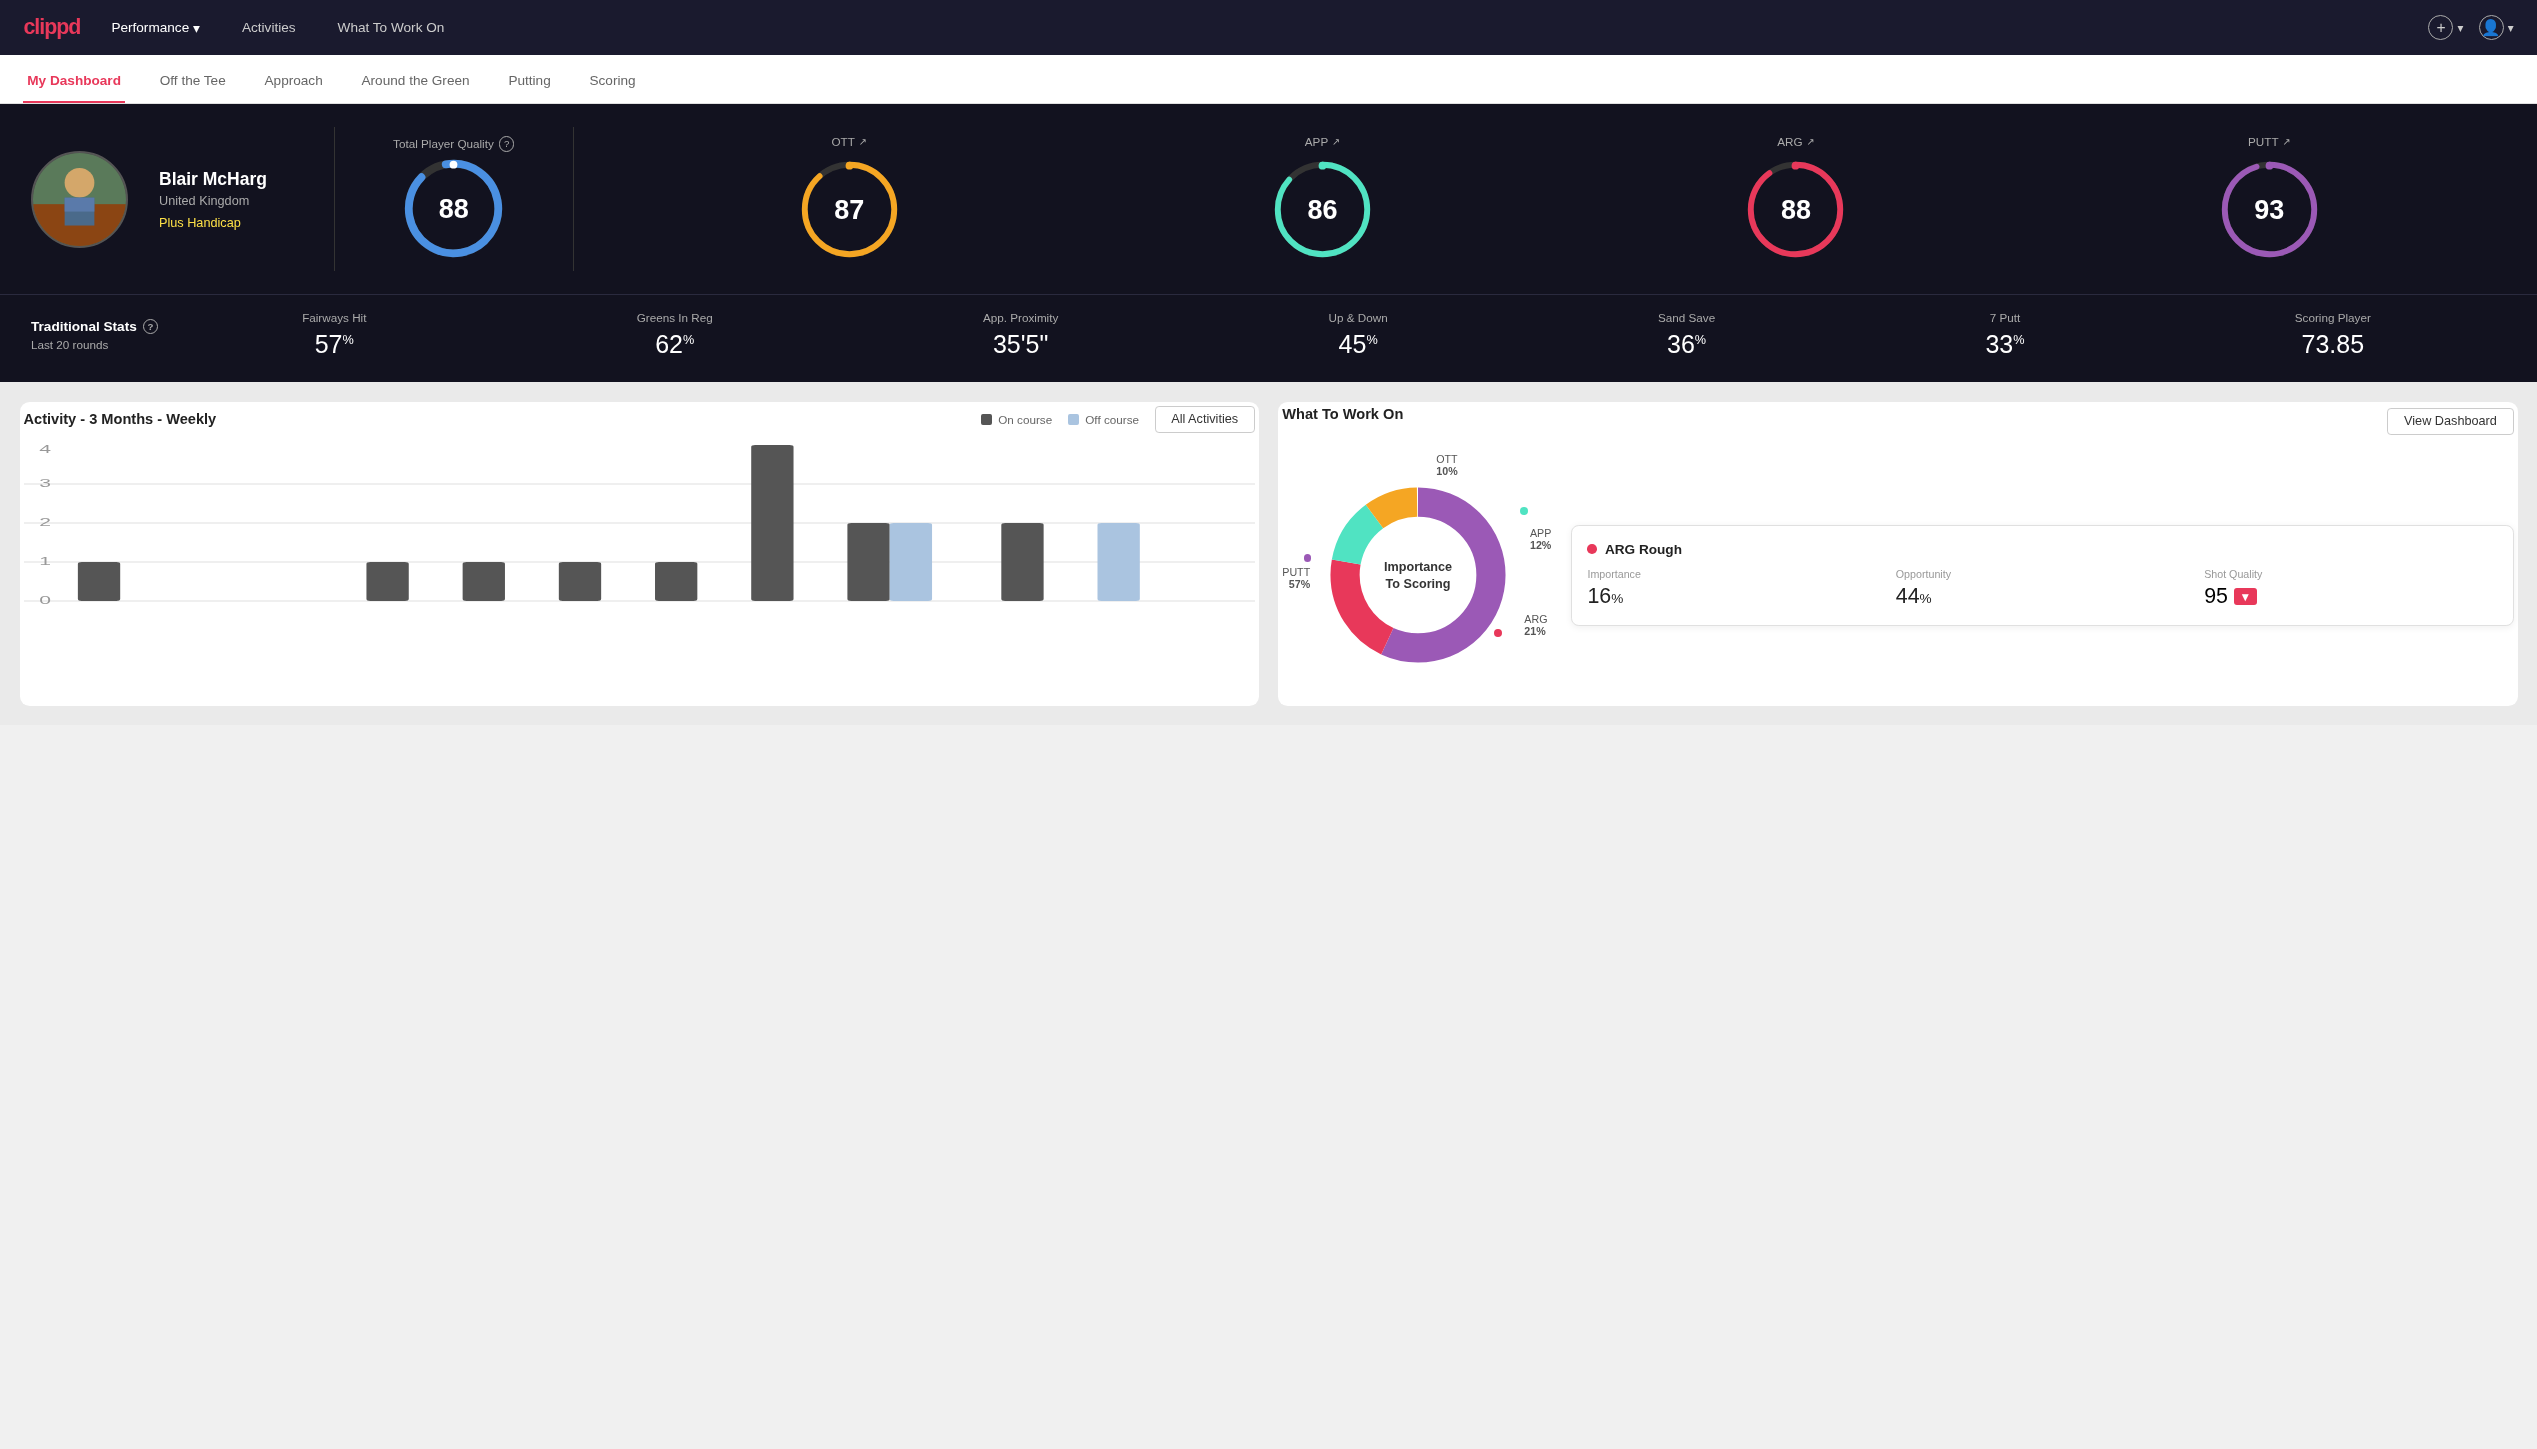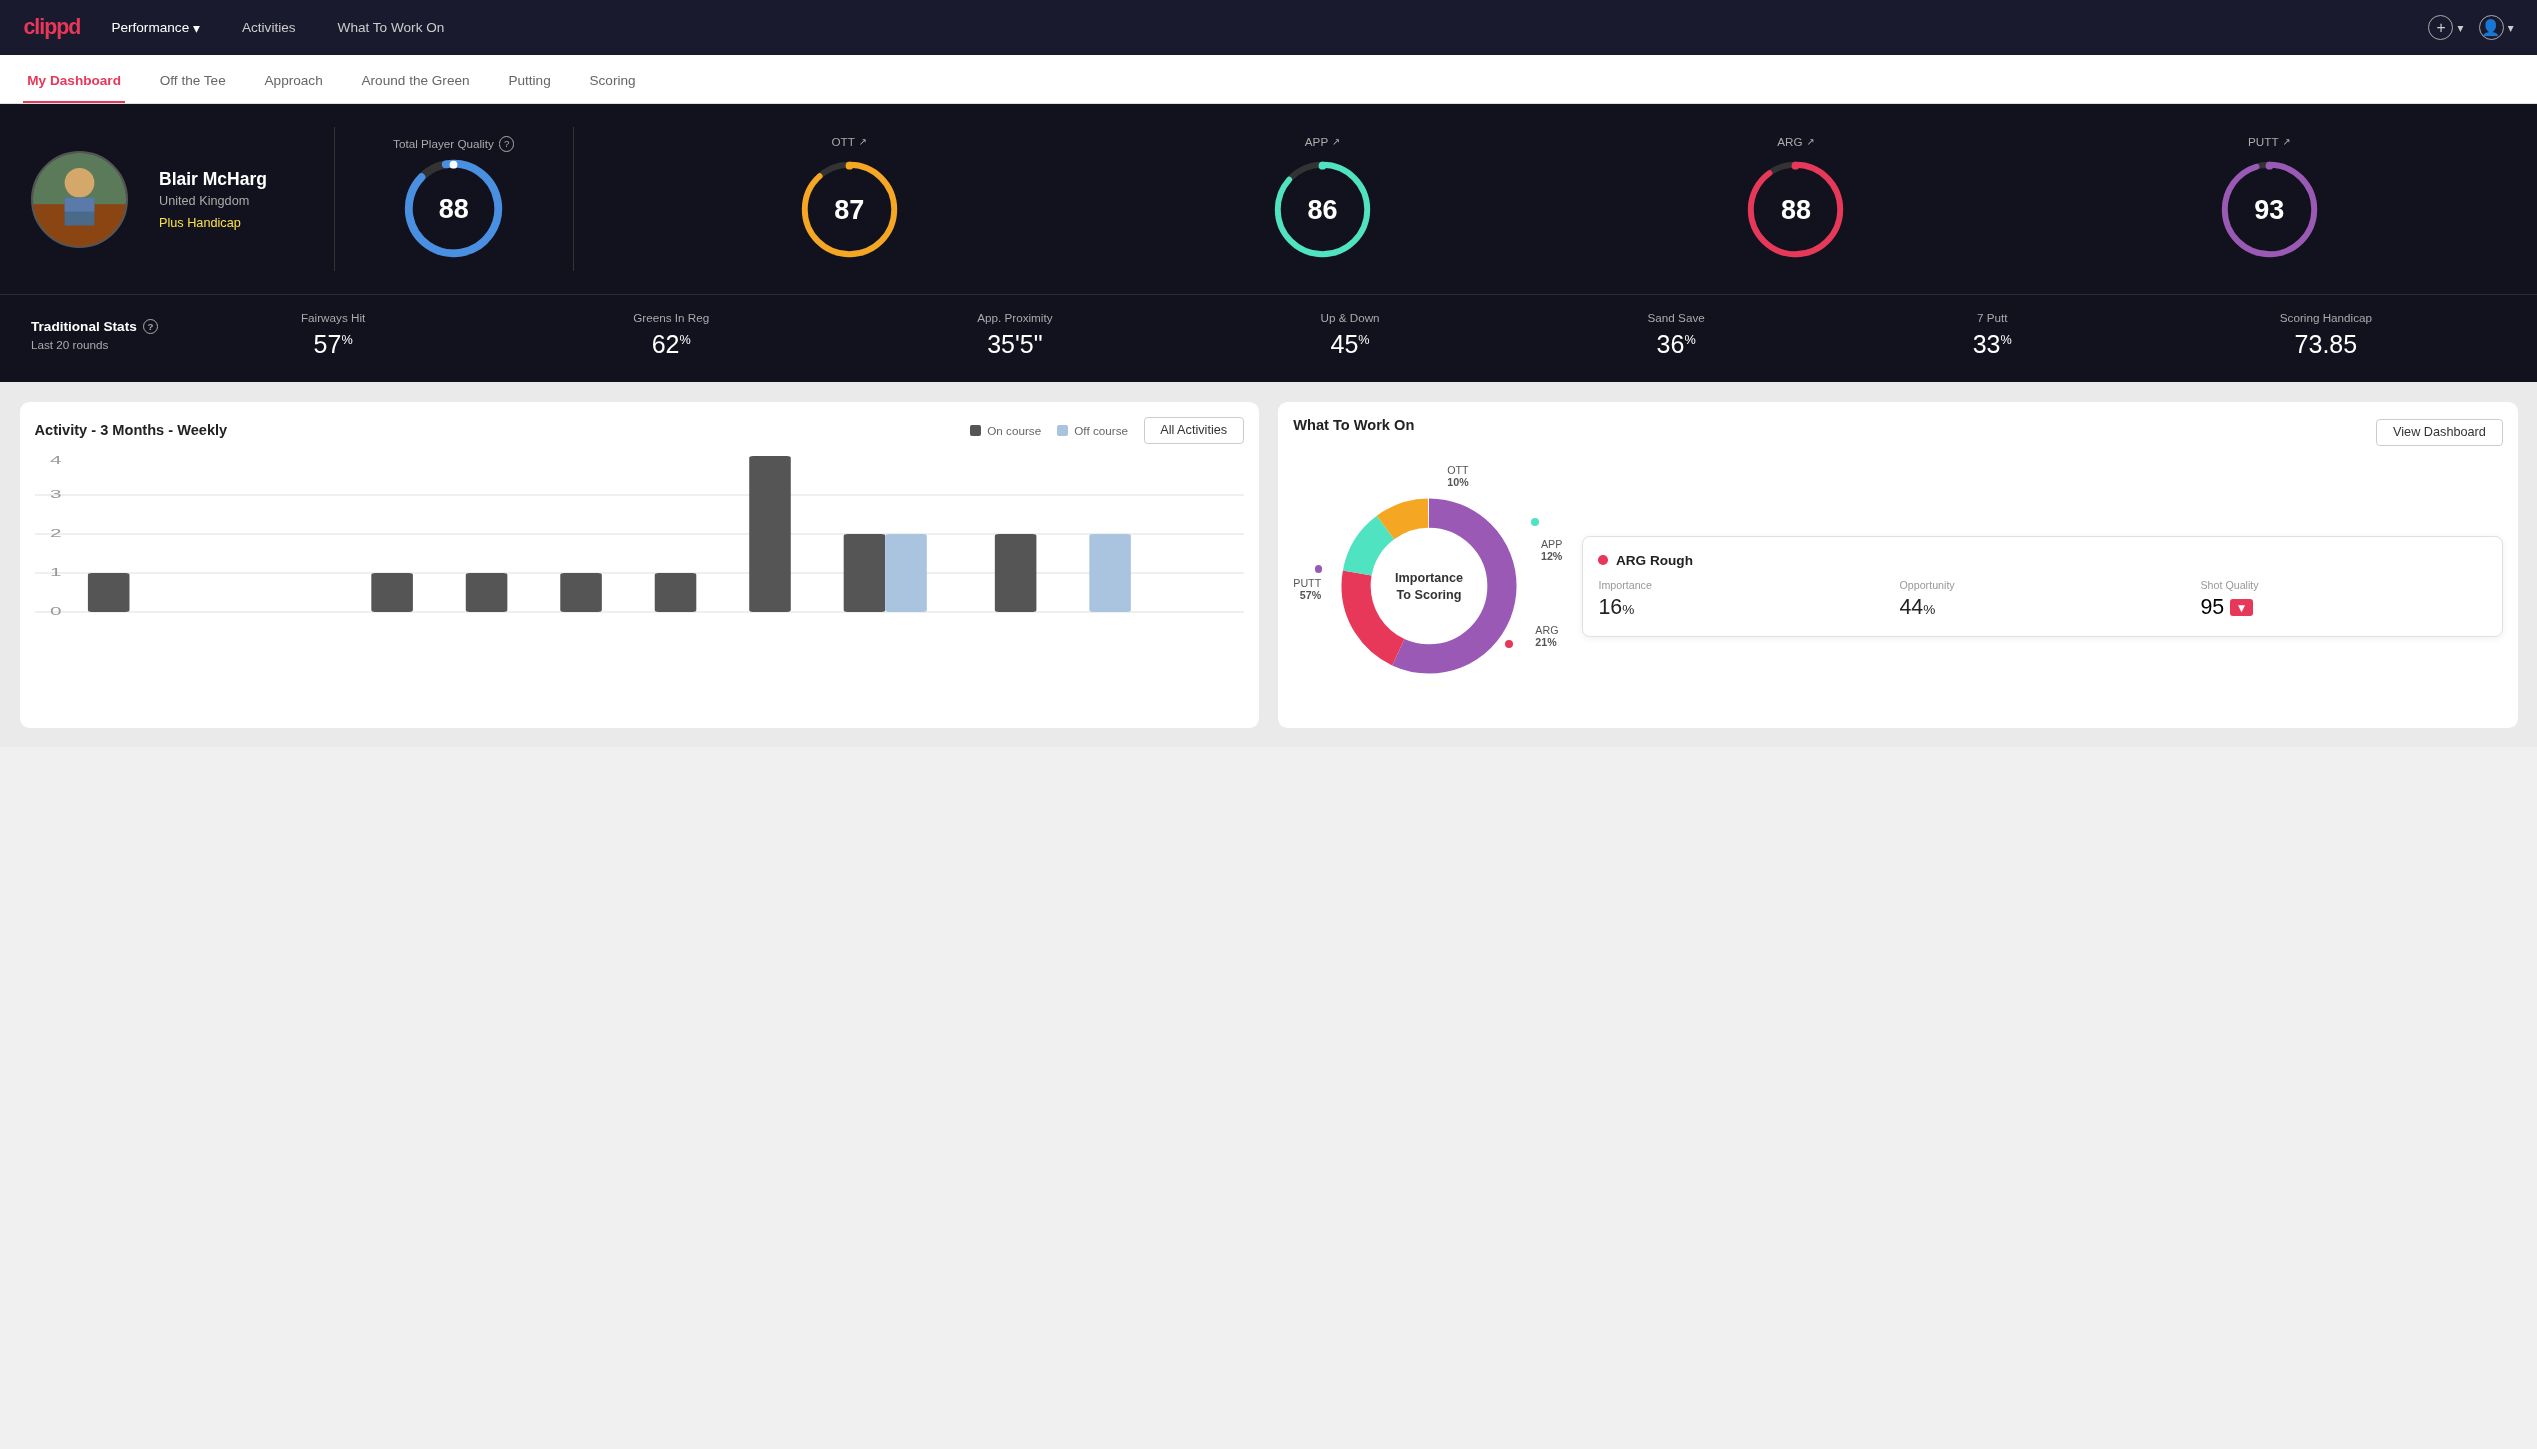--- a/index.html
+++ b/index.html
@@ -84,21 +84,21 @@
     .stats-label-sub { font-size: 11.7px; color: #aaa; margin-top: 3.9px; }
     .stats-grid { display: flex; flex: 1; justify-content: space-around; }
     .stat-item { text-align: center; }
     .stat-name { font-size: 11.7px; color: #aaa; margin-bottom: 5.8px; }
     .stat-val { font-size: 25px; font-weight: 300; color: #fff; }
     .stat-val sup { font-size: 12.7px; }
 
     
     .bottom { display: flex; gap: 19.5px; padding: 19.5px; background: #eaeaea; }
 
-    .card { background: #fff; border-radius: 9.7px; padding: 15px; }
+    .card { background: #fff; border-radius: 9.7px; padding: 4px; }
     .card-left { flex: 1; min-width: 0; }
     .card-right { flex: 1; min-width: 0; }
 
     .card-title { font-size: 14.6px; font-weight: 600; color: #222; margin-bottom: 15.6px; }
 
     
     .activity-header { display: flex; align-items: center; gap: 15.6px; margin-bottom: 11.7px; }
     .activity-title { font-size: 14.6px; font-weight: 600; color: #222; }
     .legend { display: flex; gap: 15.6px; align-items: center; margin-left: auto; }
     .legend-item { display: flex; align-items: center; gap: 5.8px; font-size: 11.7px; color: #666; }
@@ -290,21 +290,21 @@
     </div>
     <div class="stat-item">
       <div class="stat-name">Sand Save</div>
       <div class="stat-val"><span>36</span><sup>%</sup></div>
     </div>
     <div class="stat-item">
       <div class="stat-name">7 Putt</div>
       <div class="stat-val"><span>33</span><sup>%</sup></div>
     </div>
     <div class="stat-item">
-      <div class="stat-name">Scoring Handicap</div>
+      <div class="stat-name">Scoring Player</div>
       <div class="stat-val">73.85</div>
     </div>
   </div>
 </div>
 
 <div class="bottom">
 
   <div class="card card-left">
     <div class="activity-header">
       <span class="activity-title">Activity - 3 Months - Weekly</span>

